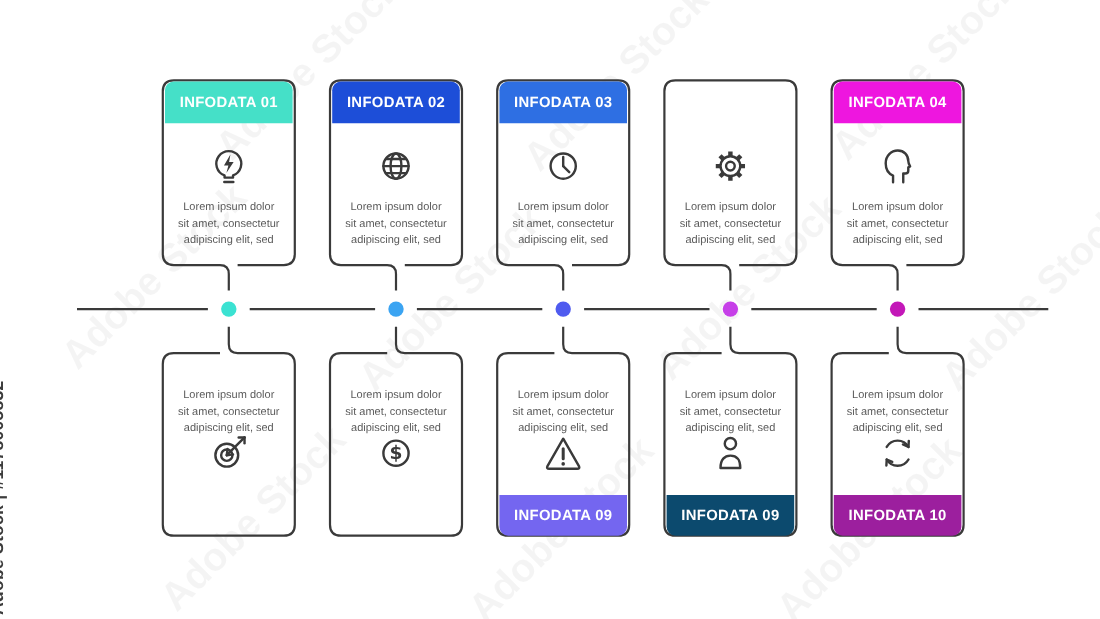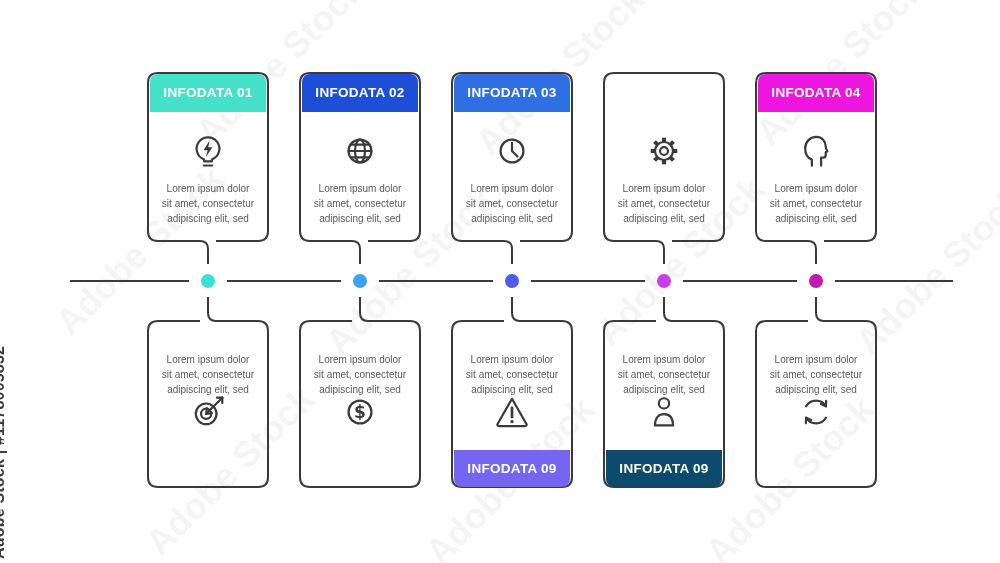--- a/index.html
+++ b/index.html
@@ -249,17 +249,18 @@
     <div class="icon">
       <svg width="44" height="44" viewBox="0 0 48 48">
           <g class="ln" stroke="#3a3a3a">
         <path d="M13.2 17.75 A12.5 12.5 0 0 1 34.8 17.75"></path>
         <path d="M34.8 30.25 A12.5 12.5 0 0 1 13.2 30.25"></path>
         <path d="M29.3 15.3 L34.8 17.75 L35.1 11.8"></path>
         <path d="M18.7 32.7 L13.2 30.25 L12.9 36.2"></path>
       </g>
         </svg>
     </div>
+    <div class="band bottom-band" style="background-color: rgb(156, 31, 158);">INFODATA 10</div>
   </div>
 
   <div class="wm-corner">Adobe Stock | #1178005832</div>
 
 </div>
 
 </body></html>

